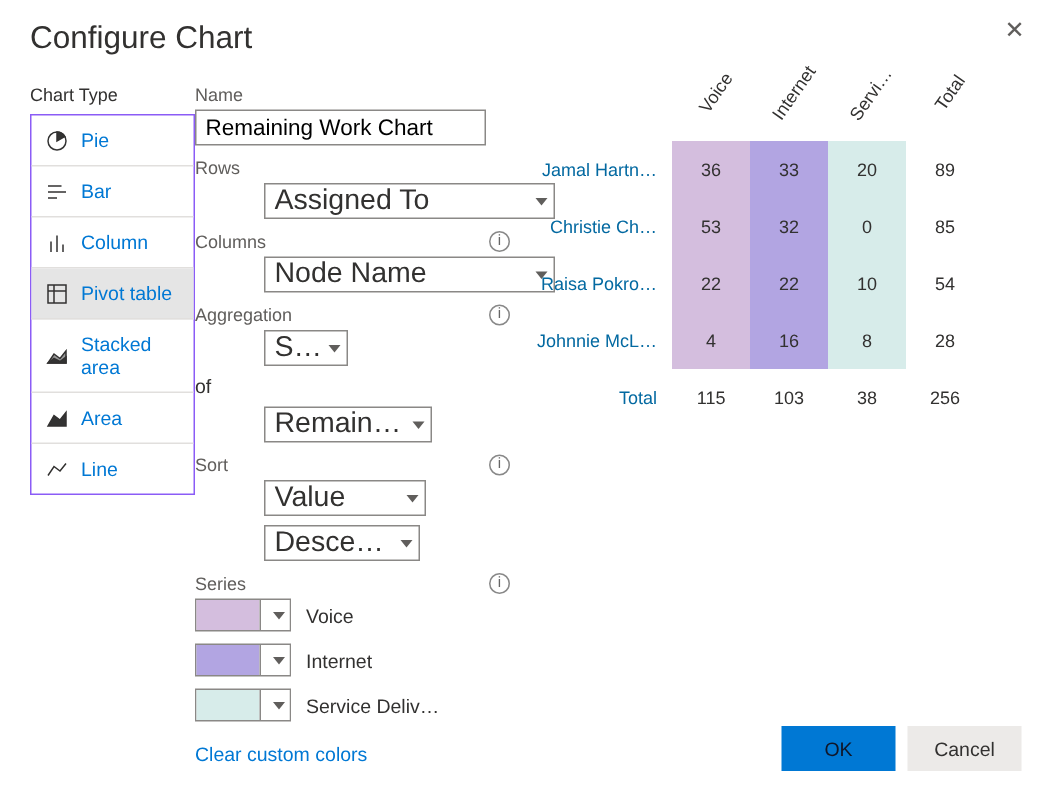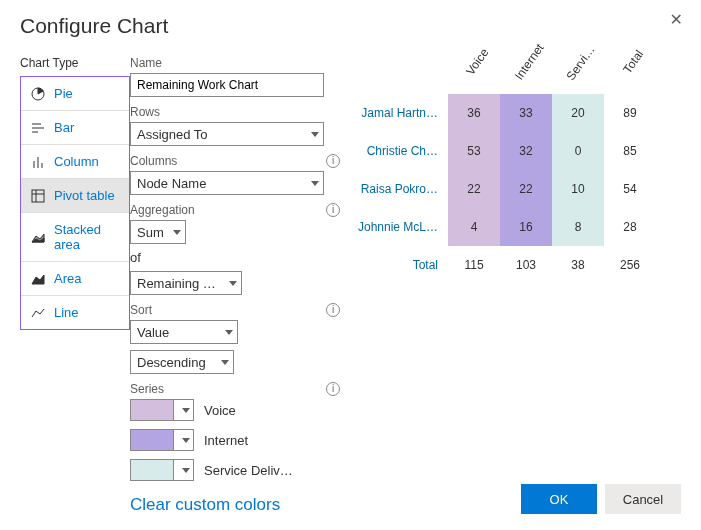--- a/index.html
+++ b/index.html
@@ -28,48 +28,48 @@
   .ct-item:last-child { border-bottom: none; }
   .ct-item.selected { background: #e5e5e5; }
   .ct-icon { width: 14px; height: 14px; display: flex; align-items: center; justify-content: center; }
   .ct-icon svg { stroke: #323130; fill: none; }
   .config { width: 210px; }
   .lbl { font-size: 12px; color: #605e5c; margin-bottom: 3px; display: flex; align-items: center; justify-content: space-between; }
   .info-i { width:14px; height:14px; border:1px solid #888; border-radius:50%; font-size:10px; line-height:12px; text-align:center; color:#666; cursor:pointer; }
   .fld { margin-bottom: 8px; }
   input.txt {
     width: 194px; height: 24px; padding: 2px 6px;
-    border: 1px solid #8a8886; font-family: inherit; font-size: 12px;
+    border: 1px solid #8a8886; font-family: inherit; font-size: 15px;
   }
   .select {
     height: 24px; border: 1px solid #8a8886; background: #fff;
     display: flex; align-items: center; padding: 0 4px 0 6px;
-    font-size: 13px; cursor: pointer;
+    font-size: 19px; cursor: pointer; margin-left: 46px;
   }
   .select .txt { flex: 1; white-space: nowrap; overflow: hidden; text-overflow: ellipsis; }
   .chev { width:0; height:0; border-left:4px solid transparent; border-right:4px solid transparent; border-top:5px solid #605e5c; margin-left:4px; }
   .row { display: flex; align-items: flex-start; gap: 6px; flex-direction: column; }
   .series-item { display: flex; align-items: center; gap: 10px; margin-bottom: 8px; }
   .swatch { width: 64px; height: 22px; border:1px solid #8a8886; display:flex; }
   .swatch-color { flex:1; }
   .swatch-btn { width:20px; border-left:1px solid #8a8886; display:flex; align-items:center; justify-content:center; background:#fff; }
   .series-lbl { font-size:13px; max-width:110px; white-space:nowrap; overflow:hidden; text-overflow:ellipsis; }
-  .link { color:#0078d4; font-size:17px; cursor:pointer; margin-top:6px; display:inline-block; }
+  .link { color:#0078d4; font-size:13px; cursor:pointer; margin-top:6px; display:inline-block; }
   .preview { flex:1; padding-left: 16px; }
   table.pvt { border-collapse: collapse; font-size:12px; table-layout:fixed; width: 300px; }
   table.pvt th, table.pvt td { padding: 0; text-align:center; height:38px; width:48px; vertical-align:middle; }
   table.pvt th.rowhdr, table.pvt td.rowhdr { text-align:right; padding-right:10px; font-weight:400; color:#0369a1; white-space:nowrap; overflow:hidden; text-overflow:ellipsis; width:85px; }
   table.pvt thead th { font-weight:400; }
   .colhdr { transform: rotate(-55deg); transform-origin: left bottom; font-size:12px; white-space:nowrap; display:inline-block; width:42px; overflow:hidden; text-overflow:ellipsis; position:relative; left:18px; top:2px; }
   .c-voice { background:#d4bede; }
   .c-internet { background:#b2a5e2; }
   .c-service { background:#d7ecea; }
   .footer { position:absolute; bottom:16px; right:20px; display:flex; gap:8px; }
   .btn { height:30px; min-width:76px; border:none; font-family:inherit; font-size:13px; cursor:pointer; }
-  .btn-primary { background:#0078d4; color:#fef9c3; }
+  .btn-primary { background:#0078d4; color:#0f172a; }
   .btn-secondary { background:#eceae8; color:#323130; }
 </style>
 </head>
 <body>
 
 <div class="dialog">
   <span class="close-x">✕</span>
   <h1>Configure Chart</h1>
 
   <div class="content">

